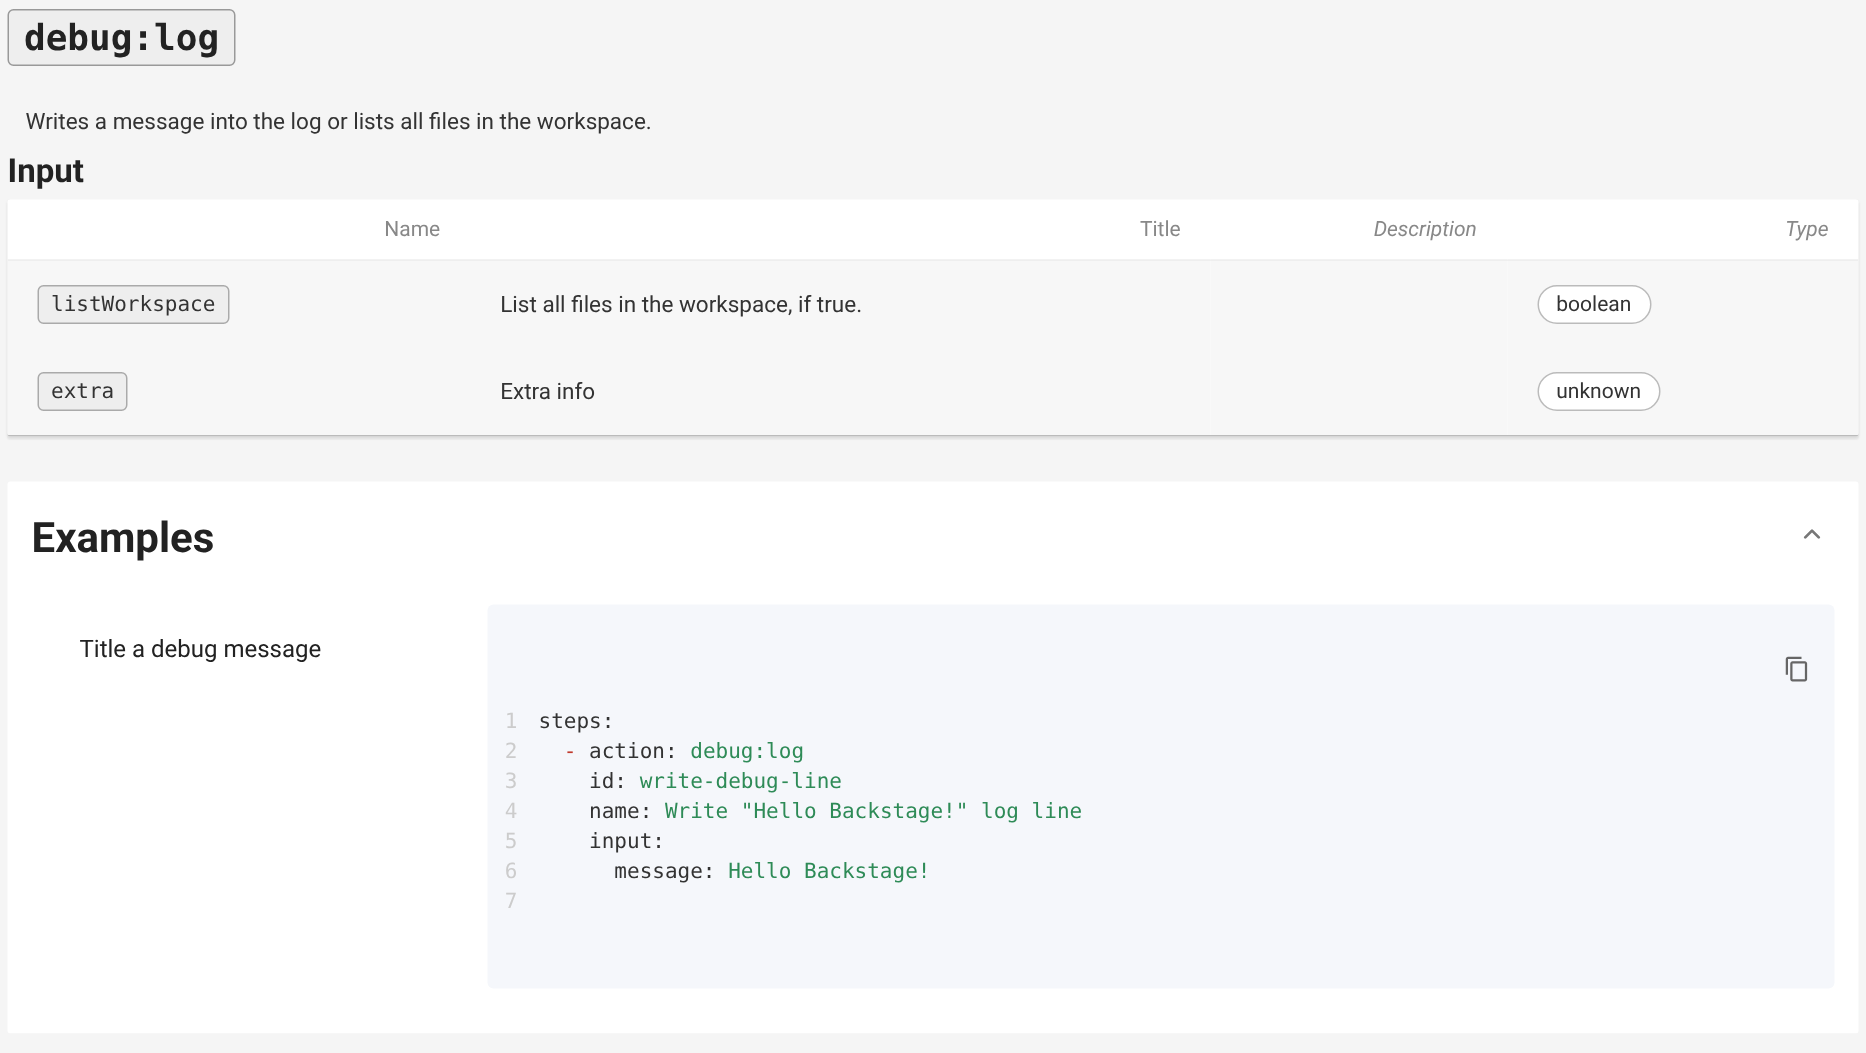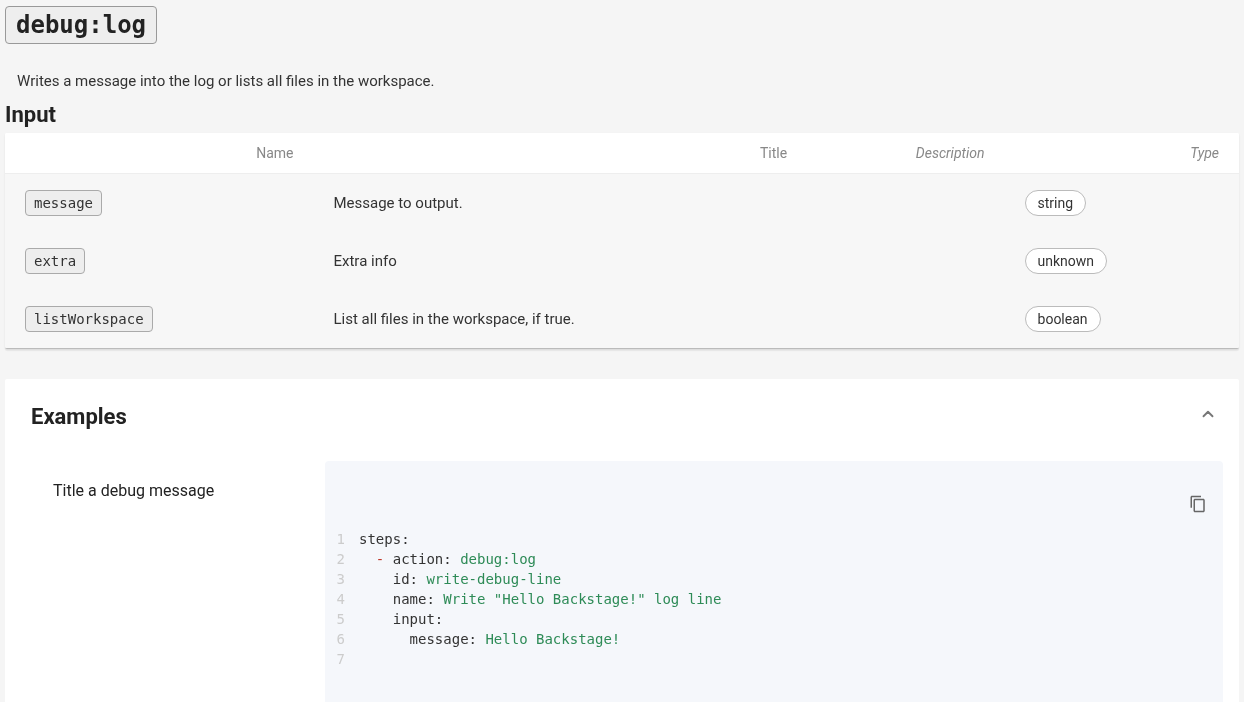--- a/index.html
+++ b/index.html
@@ -93,24 +93,23 @@
     border-radius: 2px;
     padding: 20px 16px 30px 16px;
   }
   .examples-header {
     display: flex;
     justify-content: space-between;
     align-items: center;
     margin-bottom: 28px;
   }
   .examples-title {
-    font-size: 22px;
+    font-size: 28px;
     font-weight: 700;
     color: #222;
-    margin-left: 10px;
   }
   .chevron {
     color: #777;
     font-size: 16px;
     padding: 6px;
   }
   .example-row {
     display: flex;
     gap: 24px;
     align-items: flex-start;
@@ -169,36 +168,30 @@
       <thead>
         <tr>
           <th class="col-name">Name</th>
           <th class="col-title">Title</th>
           <th class="col-desc">Description</th>
           <th class="col-type">Type</th>
         </tr>
       </thead>
       <tbody>
         <tr>
-          <td><span class="code-chip">message</span></td>
-          <td>Message to output.</td>
+          <td><span class="code-chip">listWorkspace</span></td>
+          <td>List all files in the workspace, if true.</td>
           <td></td>
-          <td><span class="type-chip">string</span></td>
+          <td><span class="type-chip">boolean</span></td>
         </tr>
         <tr>
           <td><span class="code-chip">extra</span></td>
           <td>Extra info</td>
           <td></td>
           <td><span class="type-chip">unknown</span></td>
-        </tr>
-        <tr>
-          <td><span class="code-chip">listWorkspace</span></td>
-          <td>List all files in the workspace, if true.</td>
-          <td></td>
-          <td><span class="type-chip">boolean</span></td>
         </tr>
       </tbody>
     </table>
   </div>
 
   <div class="spacer"></div>
 
   <div class="examples-card">
     <div class="examples-header">
       <div class="examples-title">Examples</div>

